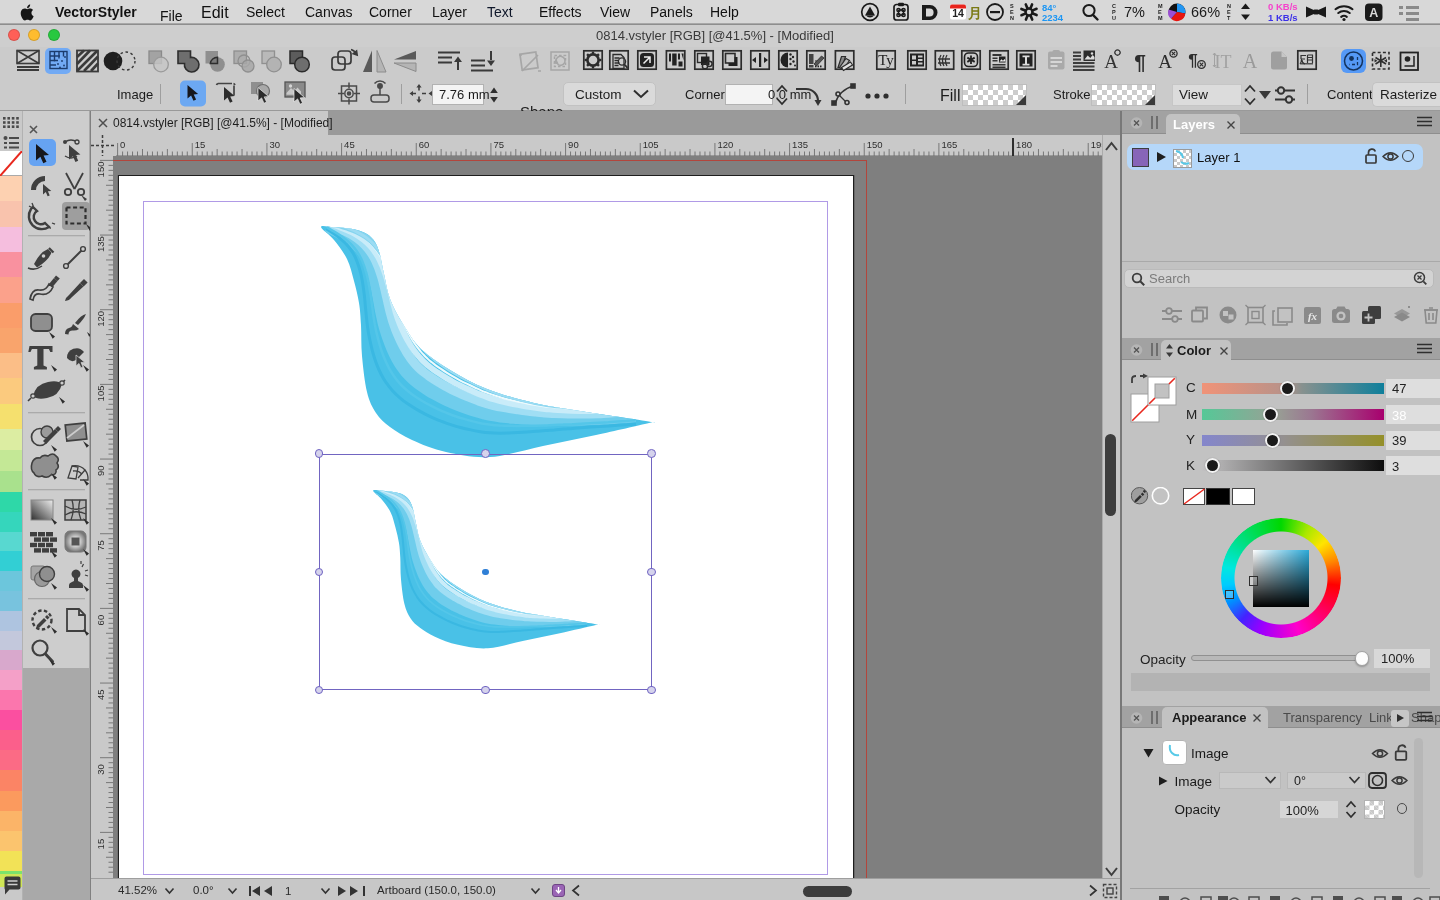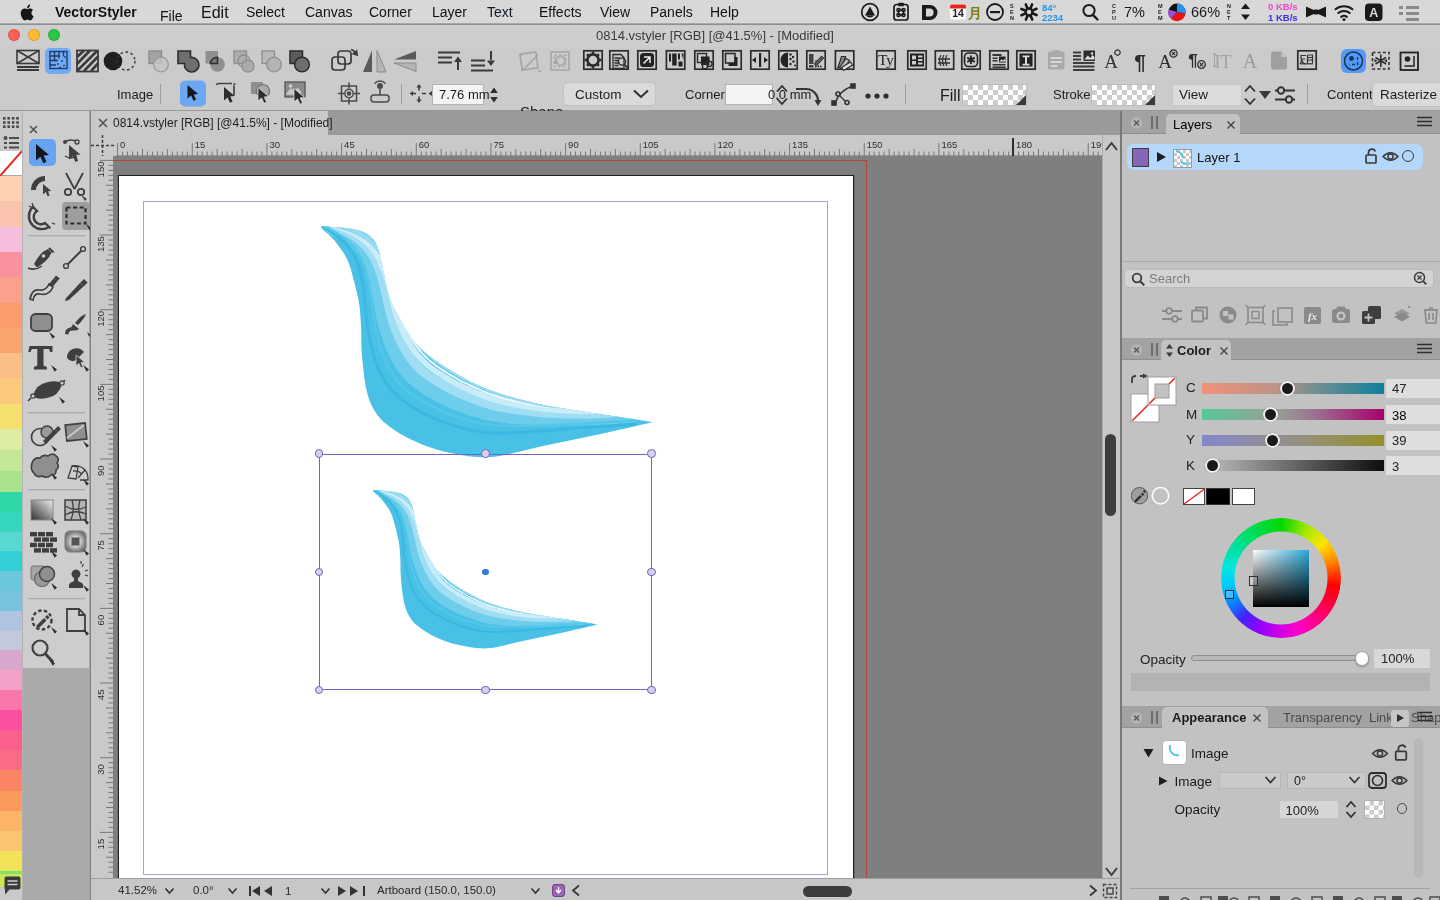--- a/index.html
+++ b/index.html
@@ -761,21 +761,21 @@
 <div class="abs" style="left:1121px;top:111px;width:319px;height:789px;background:#c2c2c2"></div>
 <div class="abs" style="left:1120px;top:111px;width:1.5px;height:789px;background:#787878"></div>
 <div class="abs" style="left:1122px;top:111px;width:318px;height:23px;background:#a2a2a2;border-bottom:1px solid #8e8e8e"></div>
 <svg class="abs" style="left:1130px;top:117px" width="14" height="13">
     <circle cx="6.5" cy="6" r="5.8" fill="#b5b5b5"></circle>
     <path d="M4 3.5 l5 5 m0-5 l-5 5" stroke="#555" stroke-width="1.3"></path>
   </svg>
 <div class="abs" style="left:1151px;top:116px;width:2.2px;height:13px;background:#6e6e6e"></div>
 <div class="abs" style="left:1155.5px;top:116px;width:2.2px;height:13px;background:#6e6e6e"></div>
 <div class="abs" style="left:1166px;top:114px;width:74px;height:20px;background:#c2c2c2;border-radius:5px 5px 0 0"></div>
-<div class="txt" style="left:1173px;top:117px;font-size:13px;font-weight:normal;color:#000000">Layers</div>
+<div class="txt" style="left:1173px;top:117px;font-size:13px;font-weight:bold;color:#ffffff">Layers</div>
 <svg class="abs" style="left:1226px;top:120px" width="10" height="10">
     <path d="M1.5 1.5 l7 7 m0-7 l-7 7" stroke="#444" stroke-width="1.4"></path>
   </svg>
 <svg class="abs" style="left:1417px;top:116px" width="15" height="12">
     <g stroke="#2e2e2e" stroke-width="1.6">
       <path d="M0 1.5 h15 M0 5.5 h15 M0 9.5 h15"></path>
     </g>
   </svg>
 <div class="abs" style="left:1127px;top:144px;width:296px;height:26px;background:#b5d7f9;border-radius:7px"></div>
 <div class="abs" style="left:1132px;top:147.5px;width:16.5px;height:19px;background:#8765b8;border:1px solid #3e3e3e"></div>
@@ -886,21 +886,21 @@
 </svg>
 <div class="txt" style="left:1186px;top:380px;font-size:13.5px;color:#222">C</div>
 <div class="abs" style="left:1201.5px;top:382.5px;width:182px;height:11px;background:linear-gradient(to right,#f09378,#b89289 45%,#87918f 55%,#0e7f9b)"></div>
 <div class="abs" style="left:1279.5px;top:380.5px;width:15px;height:15px;border-radius:50%;background:#1a1a1a;border:2px solid #f2f2f2;box-shadow:0 0 1px rgba(0,0,0,0.4)"></div>
 <div class="abs" style="left:1386px;top:378.5px;width:54px;height:19px;background:#dedede"></div>
 <div class="txt" style="left:1392px;top:381px;font-size:13px;color:#222">47</div>
 <div class="txt" style="left:1186px;top:406.5px;font-size:13.5px;color:#222">M</div>
 <div class="abs" style="left:1201.5px;top:409.0px;width:182px;height:11px;background:linear-gradient(to right,#55c897,#98a195 40%,#9b7791 60%,#a8006e)"></div>
 <div class="abs" style="left:1263.2px;top:407.0px;width:15px;height:15px;border-radius:50%;background:#1a1a1a;border:2px solid #f2f2f2;box-shadow:0 0 1px rgba(0,0,0,0.4)"></div>
 <div class="abs" style="left:1386px;top:405.0px;width:54px;height:19px;background:#dedede"></div>
-<div class="txt" style="left:1392px;top:407.5px;font-size:13px;color:#000000">38</div>
+<div class="txt" style="left:1392px;top:407.5px;font-size:13px;color:#ffffff">38</div>
 <div class="txt" style="left:1186px;top:432px;font-size:13.5px;color:#222">Y</div>
 <div class="abs" style="left:1201.5px;top:434.5px;width:182px;height:11px;background:linear-gradient(to right,#8486cc,#94908f 45%,#959029 100%)"></div>
 <div class="abs" style="left:1265.0px;top:432.5px;width:15px;height:15px;border-radius:50%;background:#1a1a1a;border:2px solid #f2f2f2;box-shadow:0 0 1px rgba(0,0,0,0.4)"></div>
 <div class="abs" style="left:1386px;top:430.5px;width:54px;height:19px;background:#dedede"></div>
 <div class="txt" style="left:1392px;top:433px;font-size:13px;color:#222">39</div>
 <div class="txt" style="left:1186px;top:457.5px;font-size:13.5px;color:#222">K</div>
 <div class="abs" style="left:1201.5px;top:460.0px;width:182px;height:11px;background:linear-gradient(to right,#c2c1c2,#0d0d0d)"></div>
 <div class="abs" style="left:1204.5px;top:458.0px;width:15px;height:15px;border-radius:50%;background:#1a1a1a;border:2px solid #f2f2f2;box-shadow:0 0 1px rgba(0,0,0,0.4)"></div>
 <div class="abs" style="left:1386px;top:456.0px;width:54px;height:19px;background:#dedede"></div>
 <div class="txt" style="left:1392px;top:458.5px;font-size:13px;color:#222">3</div>

